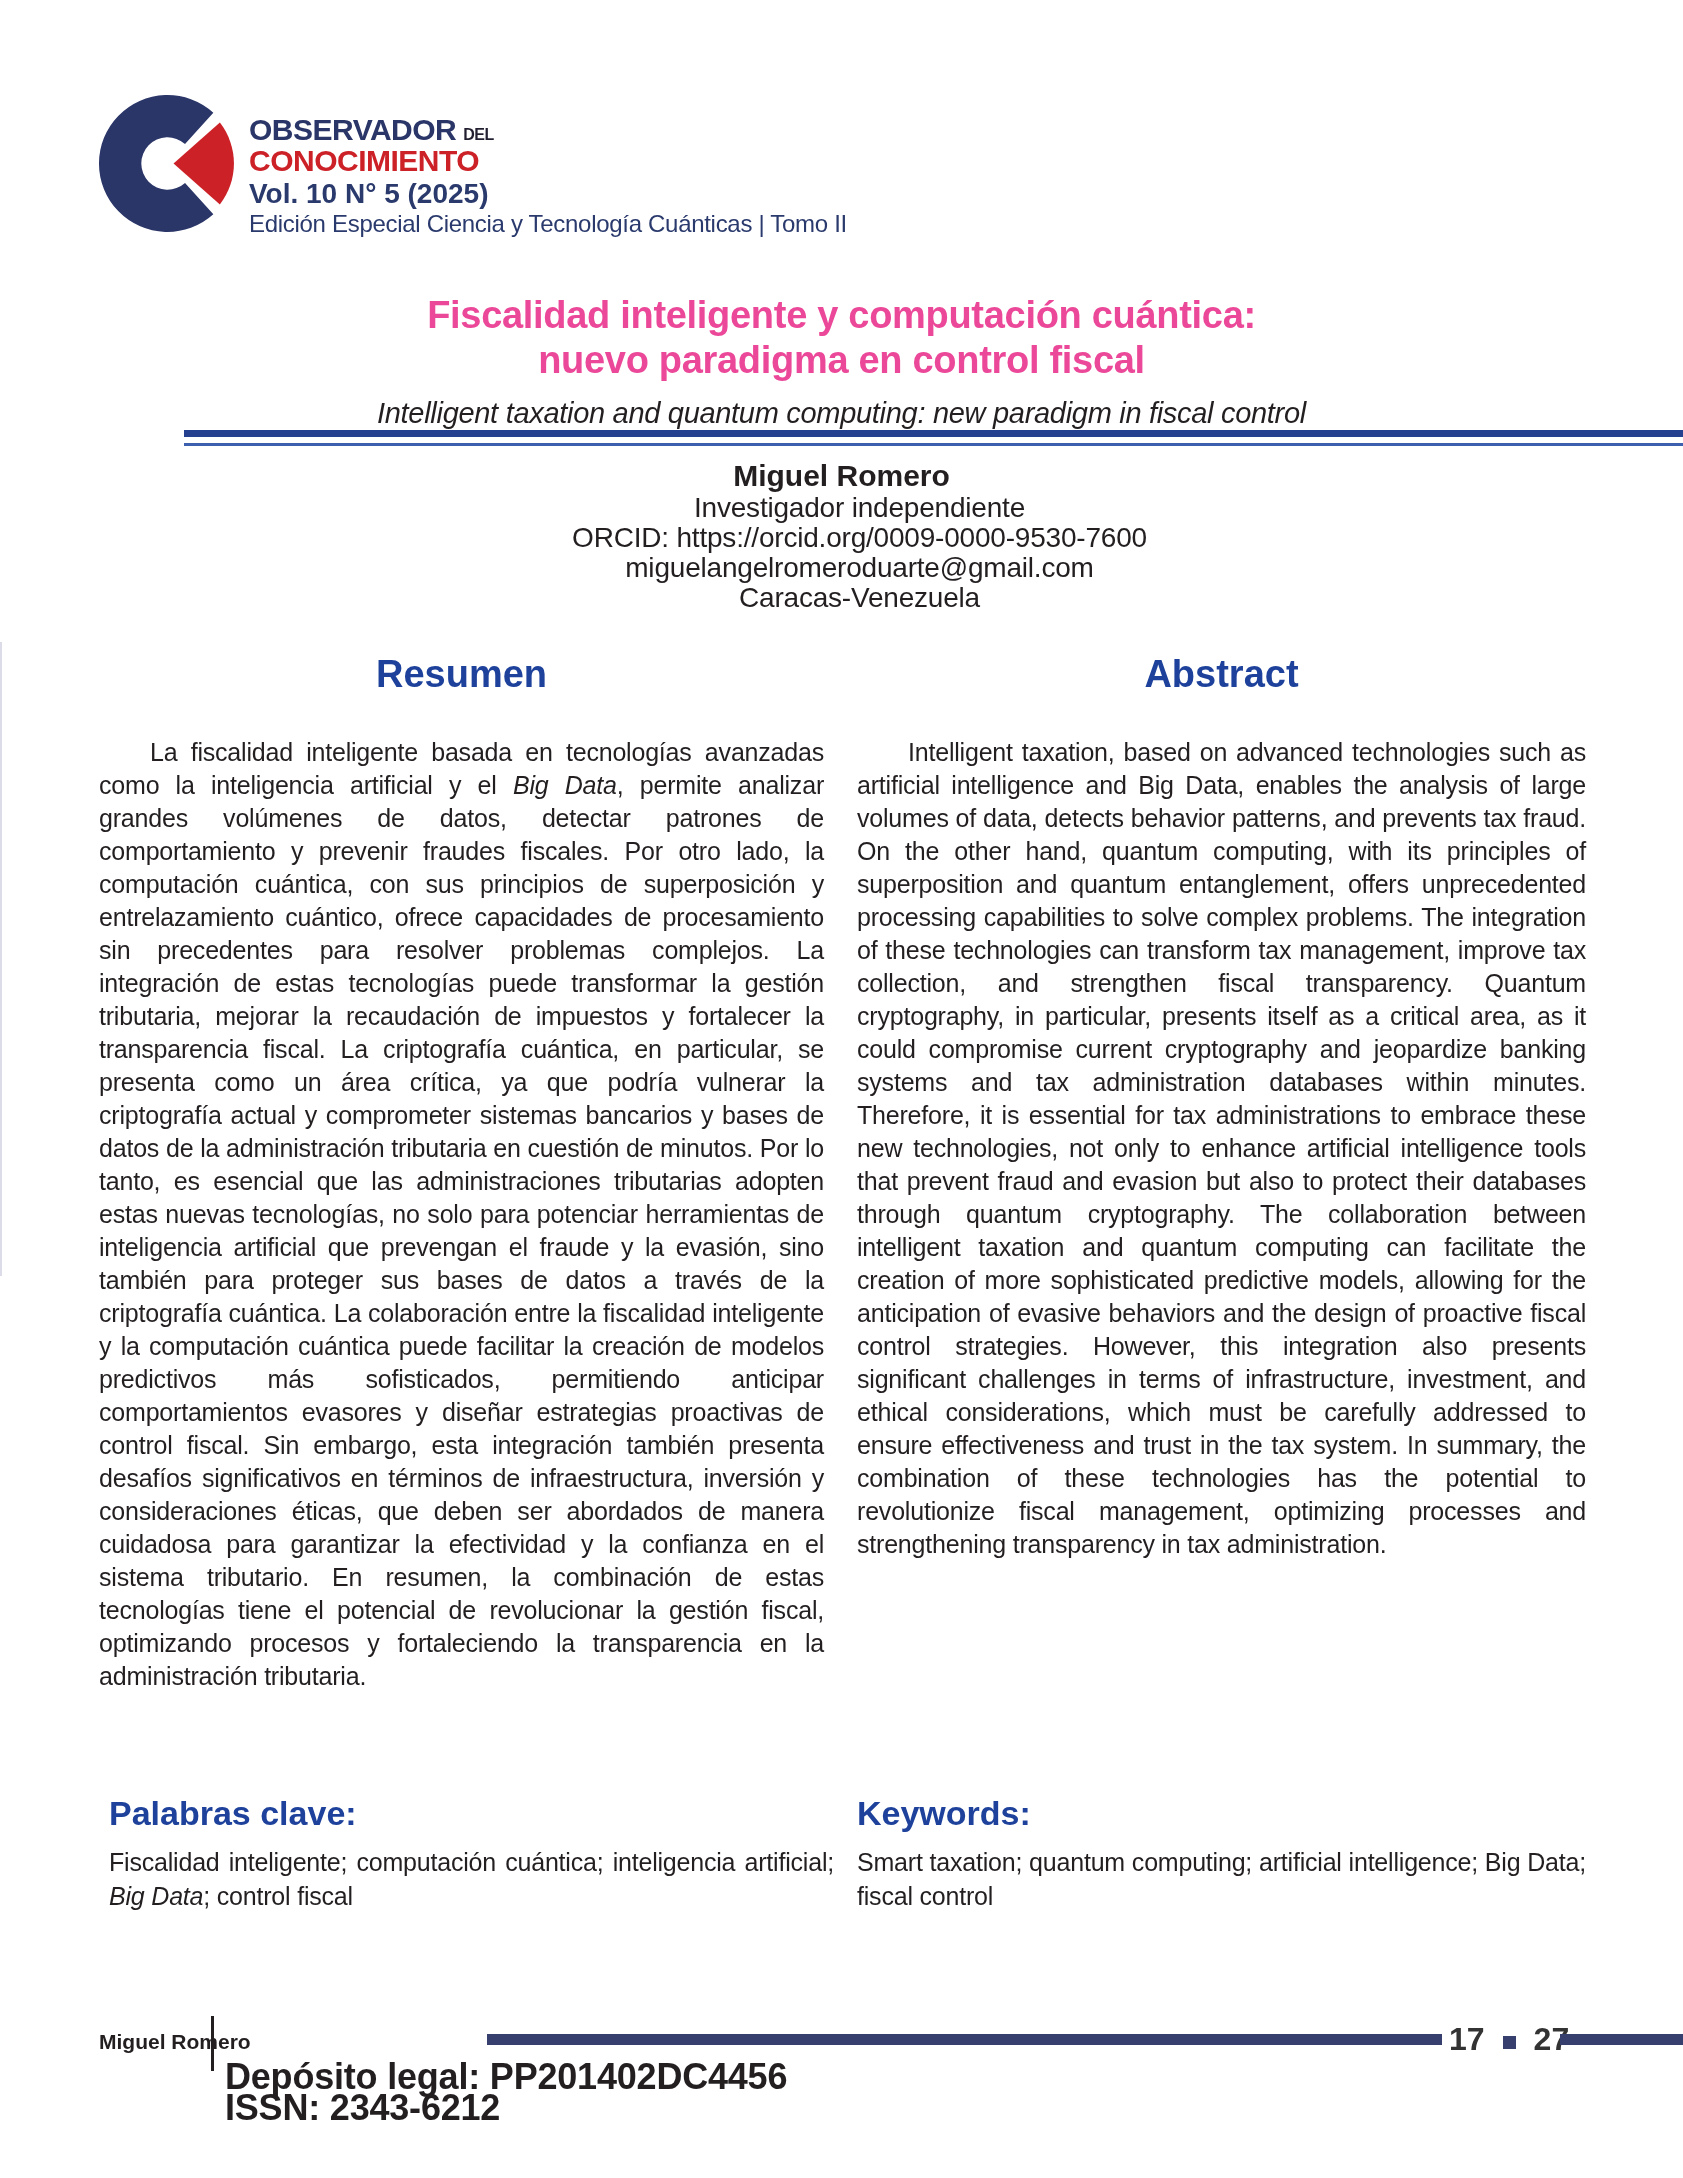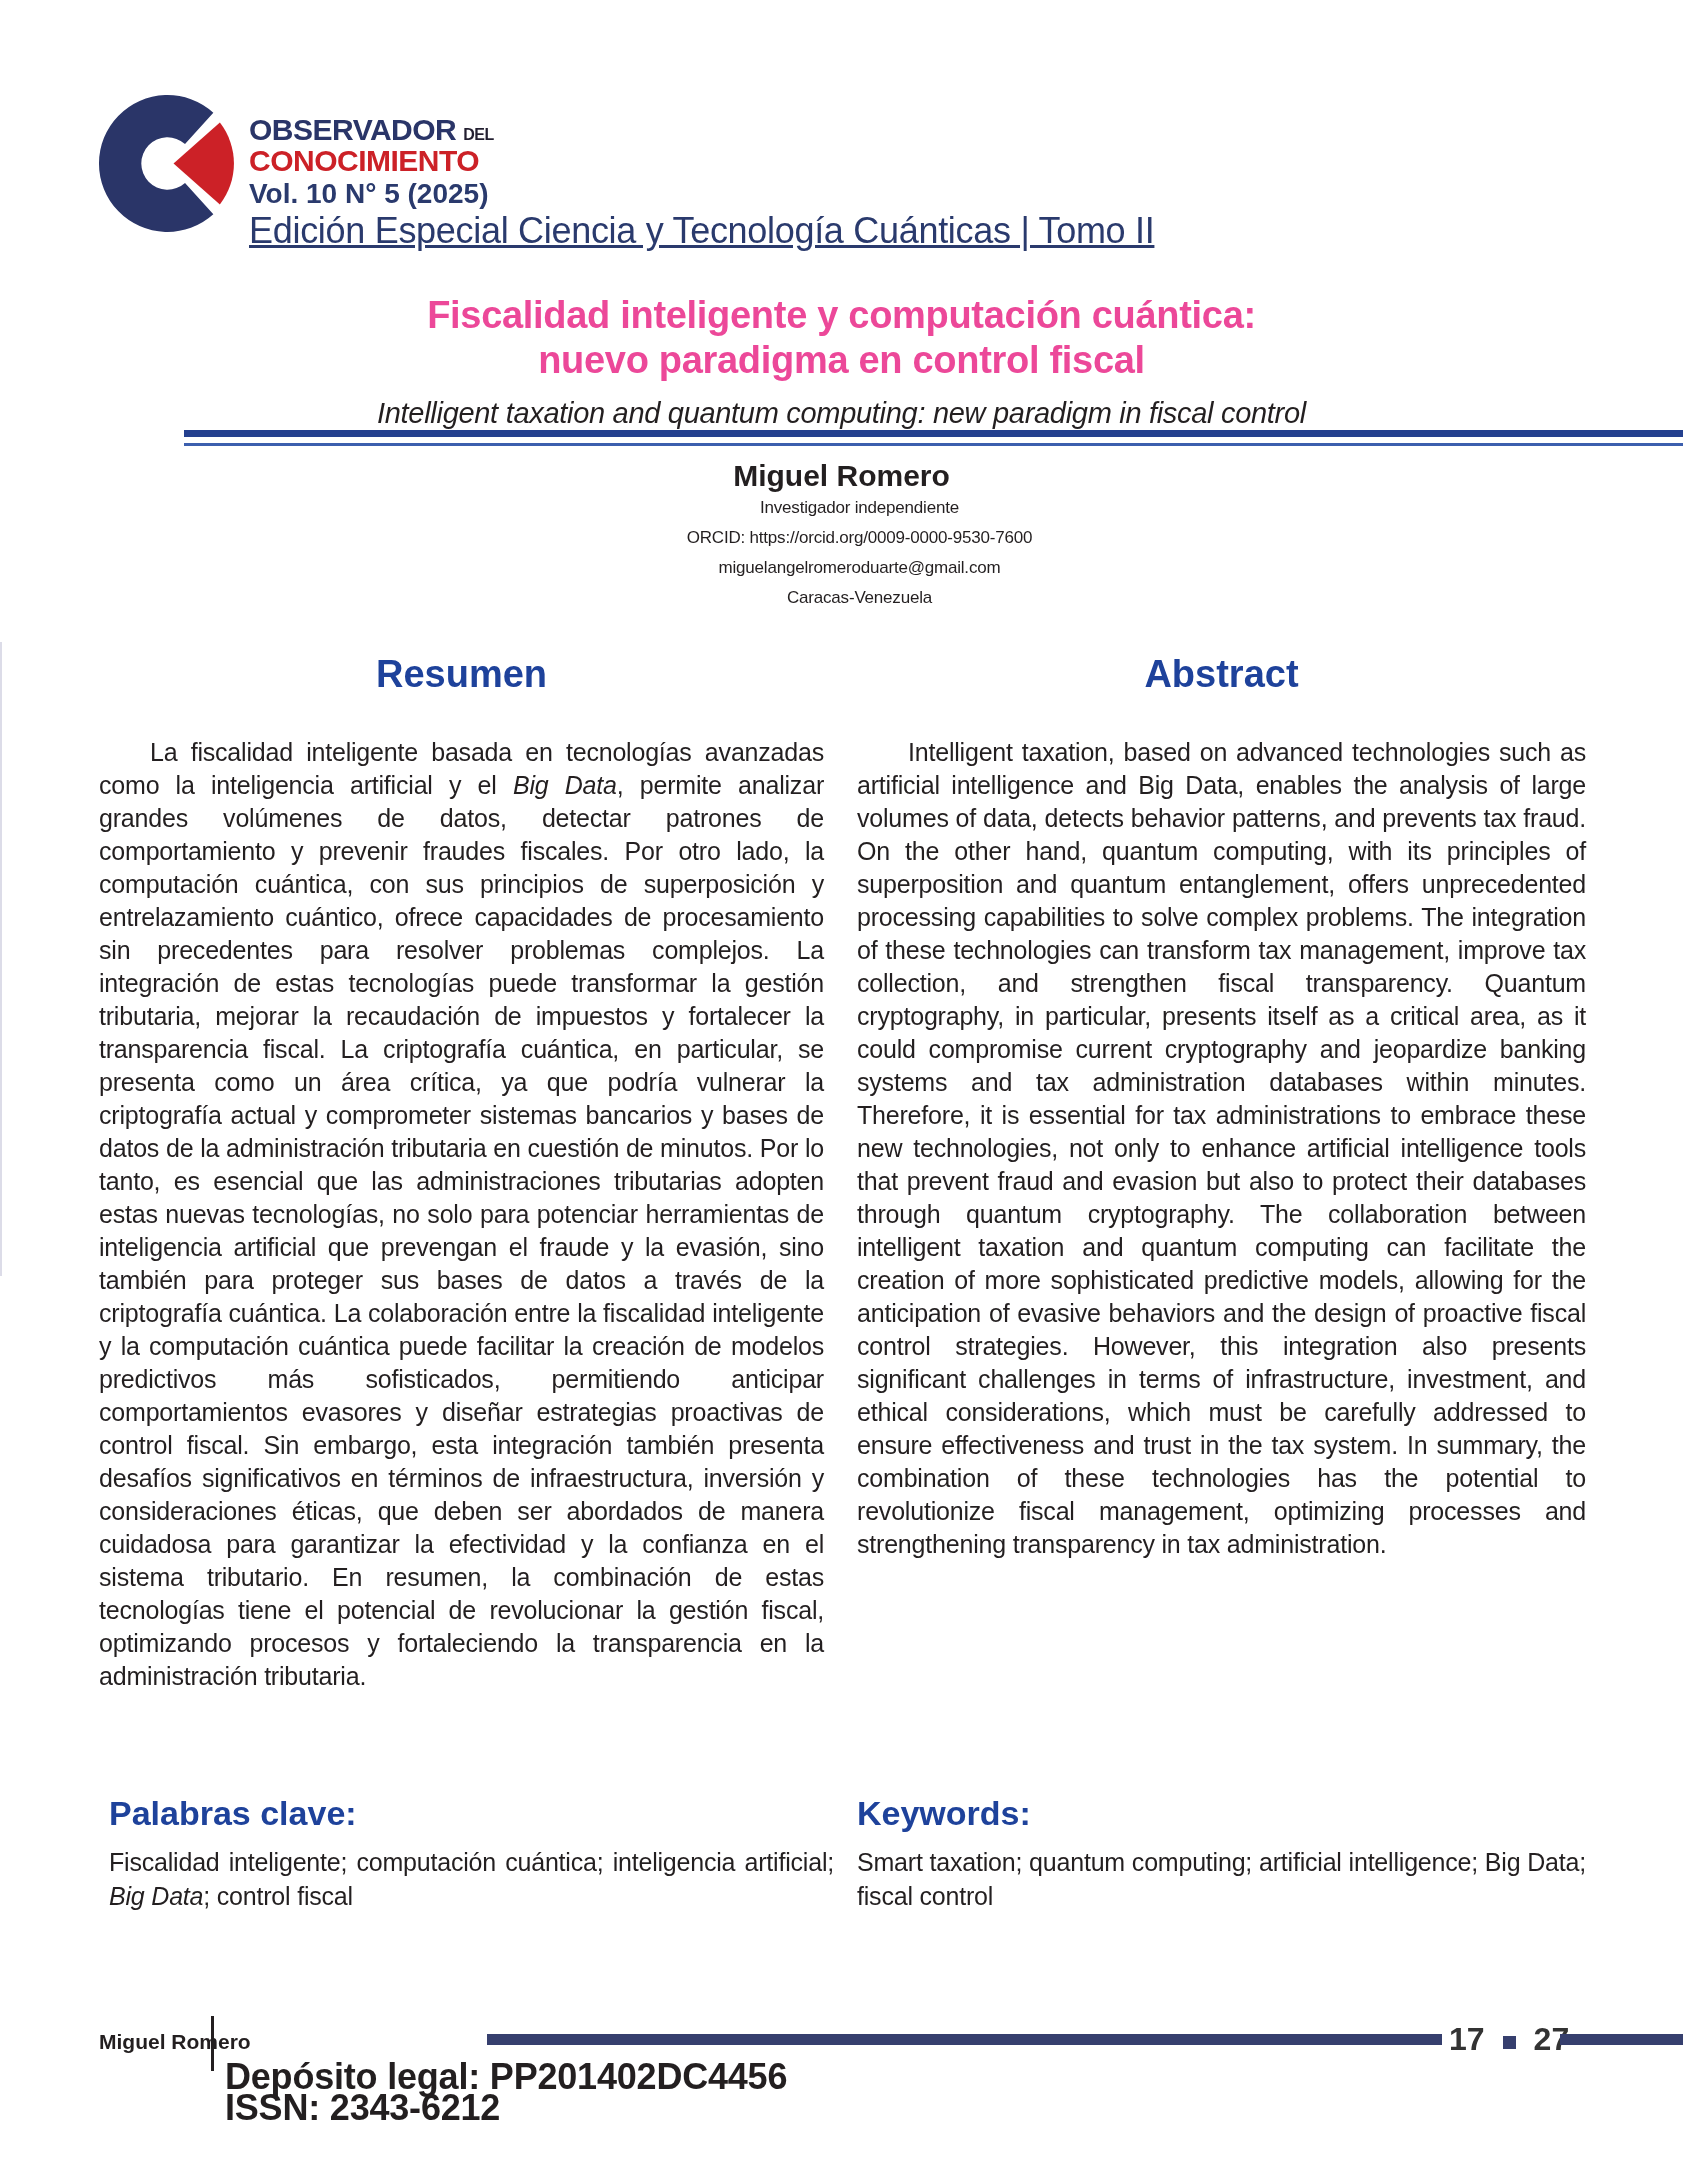--- a/index.html
+++ b/index.html
@@ -8,31 +8,31 @@
     font-family:"Liberation Sans","DejaVu Sans",sans-serif;color:#231f20;
   }
   .it{font-style:italic;}
   
   .logo{position:absolute;left:97px;top:93px;width:141px;height:141px;}
   .brand{position:absolute;left:249px;top:103px;line-height:1.04;margin-top:11px;}
   .brand-l1{font-size:30px;font-weight:700;color:#2a3568;letter-spacing:-0.5px;}
   .brand-l1 .small{font-size:16px;font-weight:700;color:#231f30;margin-left:7px;}
   .brand-l2{font-size:30px;font-weight:700;color:#cc2127;letter-spacing:-0.5px;}
   .brand-l3{font-size:28px;font-weight:700;color:#2a3a6d;margin-top:3px;}
-  .brand-l4{font-size:36px;font-weight:400;color:#2a3a6d;margin-top:4px;letter-spacing:-0.3px;text-decoration:underline;}
+  .brand-l4{font-size:24px;font-weight:400;color:#2a3a6d;margin-top:4px;letter-spacing:-0.3px;}
   
   .title-block{position:absolute;left:0;right:0;top:293px;text-align:center;}
   .title-line{font-size:38px;font-weight:700;color:#ec4899;line-height:45px;letter-spacing:-0.3px;}
   .subtitle{font-size:29px;font-style:italic;color:#231f20;margin-top:14px;letter-spacing:-0.3px;}
   .rule-thick{position:absolute;left:184px;right:0;top:430px;height:7px;background:#24408f;}
   .rule-thin{position:absolute;left:184px;right:0;top:443px;height:3px;background:#3c5fae;}
   
   .author-block{position:absolute;left:0;right:0;top:459px;text-align:center;}
   .author-name{font-size:30px;font-weight:700;line-height:34px;}
-  .author-line{font-size:17px;font-weight:400;line-height:30px;letter-spacing:-0.2px;margin-left:36px;}
+  .author-line{font-size:28px;font-weight:400;line-height:30px;letter-spacing:-0.2px;margin-left:36px;}
   
   .col{position:absolute;top:653px;}
   .col-left{left:99px;width:725px;}
   .col-right{left:857px;width:729px;}
   .col-heading{font-size:38px;font-weight:700;color:#1e429b;text-align:center;margin:0 0 40px 0;}
   .body-par{font-size:25px;line-height:33px;text-align:justify;letter-spacing:-0.2px;
     text-indent:51px;margin:0;}
   
   .kw{position:absolute;top:1794px;}
   .kw-left{left:109px;width:725px;}

